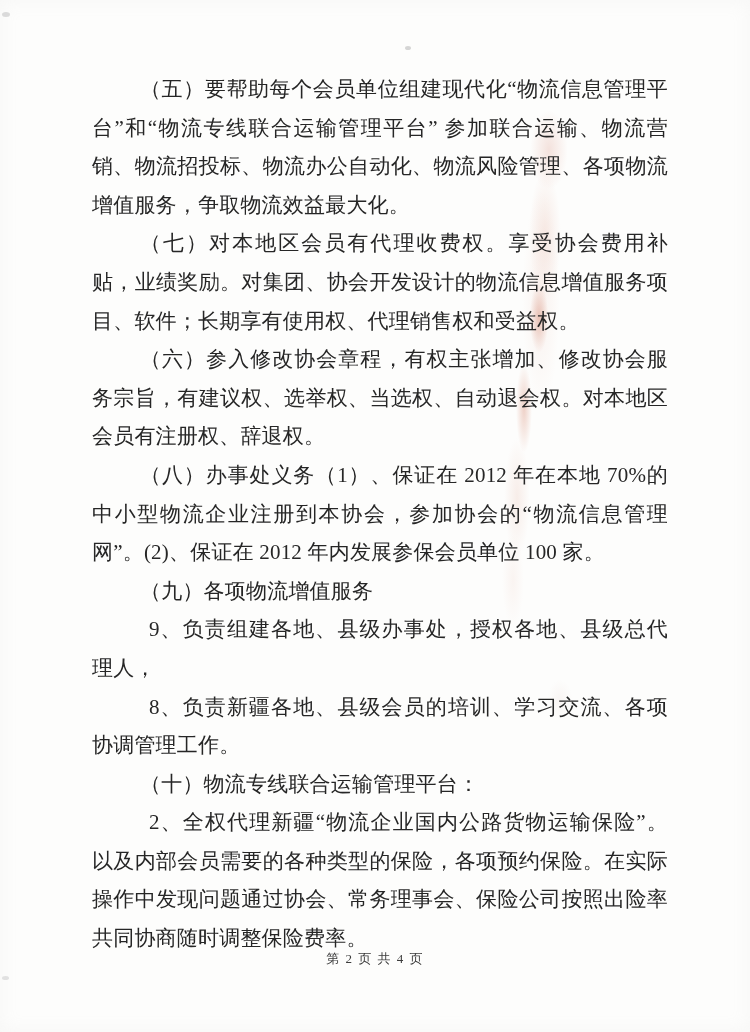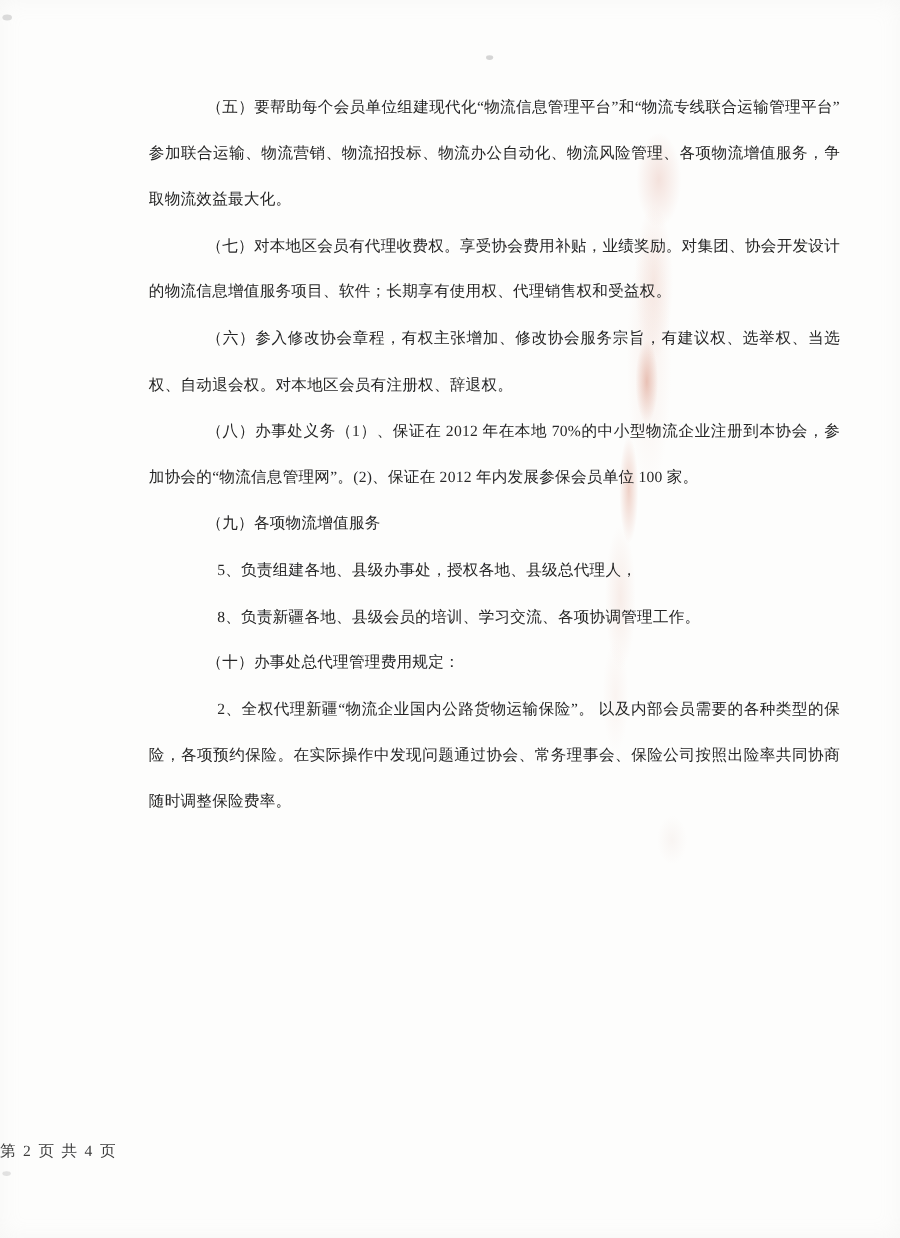--- a/index.html
+++ b/index.html
@@ -15,42 +15,41 @@
     overflow: hidden;
     font-family: "Liberation Serif", "DejaVu Serif", serif;
     color: #262626;
     box-shadow: inset 0 0 18px rgba(200,200,200,0.12);
   }
   .body-text {
     position: absolute;
     left: 92px;
     top: 70px;
     width: 576px;
-    font-size: 13px;
+    font-size: 21px;
     line-height: 38.6px;
     font-weight: 500;
     text-align: justify;
     letter-spacing: 0.2px;
-    margin-left: 32px;
   }
   .body-text p {
     margin: 0;
   }
   .body-text p.sec {
     text-indent: 48px;
   }
   .body-text p.item {
     text-indent: 57px;
   }
   .page-footer {
     position: absolute;
     top: 950px;
     left: 0;
     width: 100%;
-    text-align: left;
+    text-align: center;
     font-size: 13px;
     letter-spacing: 1.5px;
     color: #3c3c3c;
   }
   
   .smudge {
     position: absolute;
     inset: 0;
     pointer-events: none;
     background-image:
@@ -77,23 +76,23 @@
   <div class="speck speck-a"></div>
   <div class="speck speck-b"></div>
   <div class="speck speck-c"></div>
 
   <div class="body-text">
     <p class="sec">（五）要帮助每个会员单位组建现代化“物流信息管理平台”和“物流专线联合运输管理平台” 参加联合运输、物流营销、物流招投标、物流办公自动化、物流风险管理、各项物流增值服务，争取物流效益最大化。</p>
     <p class="sec">（七）对本地区会员有代理收费权。享受协会费用补贴，业绩奖励。对集团、协会开发设计的物流信息增值服务项目、软件；长期享有使用权、代理销售权和受益权。</p>
     <p class="sec">（六）参入修改协会章程，有权主张增加、修改协会服务宗旨，有建议权、选举权、当选权、自动退会权。对本地区会员有注册权、辞退权。</p>
     <p class="sec">（八）办事处义务（1）、保证在 2012 年在本地 70%的中小型物流企业注册到本协会，参加协会的“物流信息管理网”。(2)、保证在 2012 年内发展参保会员单位 100 家。</p>
     <p class="sec">（九）各项物流增值服务</p>
-    <p class="item">5、负责组建各地、县级办事处，授权各地、县级总代理人，</p>
+    <p class="item">9、负责组建各地、县级办事处，授权各地、县级总代理人，</p>
     <p class="item">8、负责新疆各地、县级会员的培训、学习交流、各项协调管理工作。</p>
-    <p class="sec">（十）办事处总代理管理费用规定：</p>
+    <p class="sec">（十）物流专线联合运输管理平台：</p>
     <p class="item">2、全权代理新疆“物流企业国内公路货物运输保险”。 以及内部会员需要的各种类型的保险，各项预约保险。在实际操作中发现问题通过协会、常务理事会、保险公司按照出险率共同协商随时调整保险费率。</p>
   </div>
 
   <div class="page-footer">
     <span>第 2 页 共 4 页</span>
   </div>
 
 </div>
 
 </body></html>

